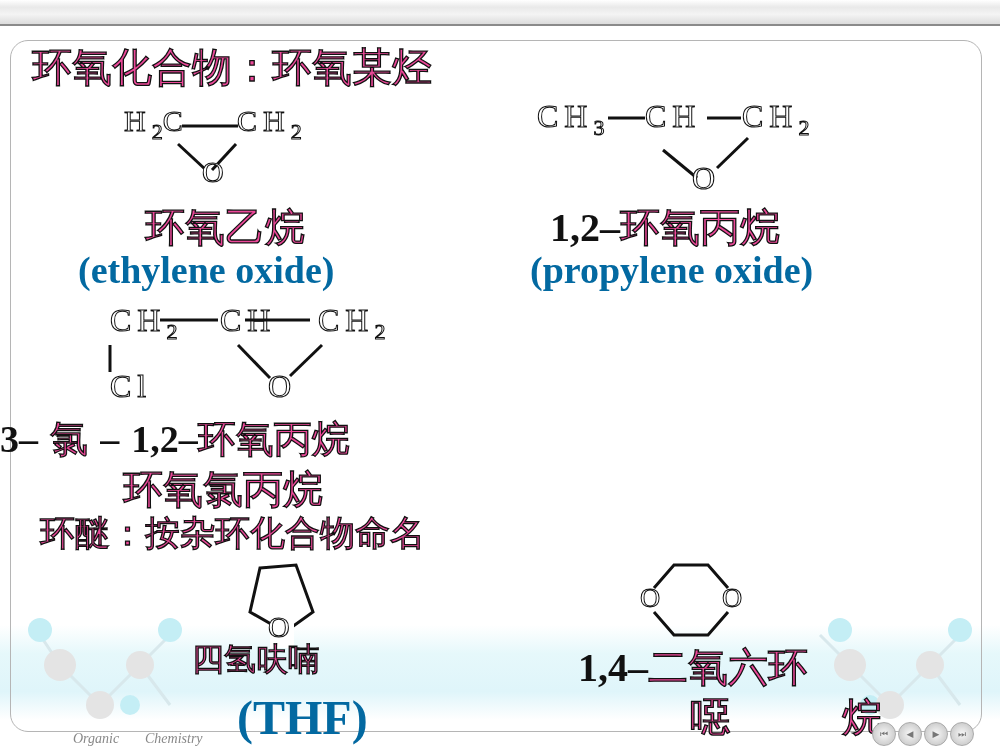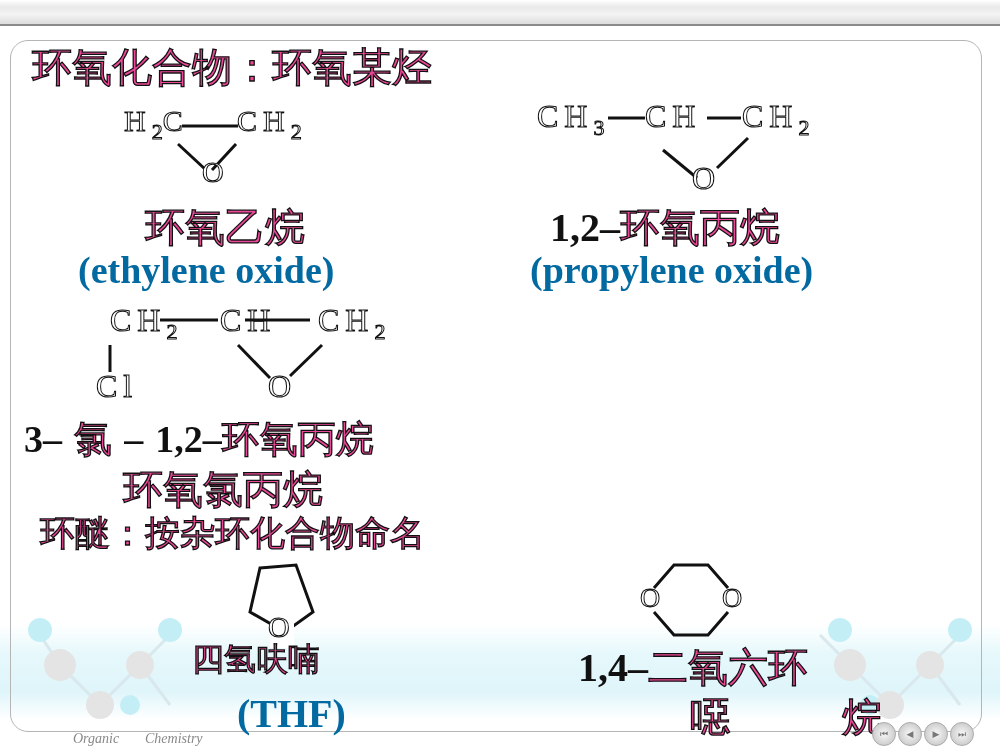--- a/index.html
+++ b/index.html
@@ -80,39 +80,39 @@
 <div class="t chem" style="left:110px;top:302px;font-size:32px;">CH<span class="sub">2</span></div>
 <div class="t chem" style="left:220px;top:302px;font-size:32px;">CH</div>
 <div class="t chem" style="left:318px;top:302px;font-size:32px;">CH<span class="sub">2</span></div>
 <svg class="mol" style="left:100px;top:300px" width="260" height="100">
   <line x1="60" y1="20" x2="118" y2="20" stroke="#111" stroke-width="3"></line>
   <line x1="145" y1="20" x2="210" y2="20" stroke="#111" stroke-width="3"></line>
   <line x1="10" y1="45" x2="10" y2="72" stroke="#111" stroke-width="3"></line>
   <line x1="138" y1="45" x2="170" y2="78" stroke="#111" stroke-width="3"></line>
   <line x1="222" y1="45" x2="190" y2="76" stroke="#111" stroke-width="3"></line>
 </svg>
-<div class="t chem" style="left:96px;top:368px;font-size:32px;">Cl</div>
+<div class="t chem" style="left:110px;top:368px;font-size:32px;">Cl</div>
 <div class="t chem" style="left:268px;top:368px;font-size:32px;">O</div>
-<div class="t" style="left:0px;top:414px;font-size:38px;padding-left:24px;">
+<div class="t" style="left:0px;top:414px;font-size:38px;">
   <span class="bold">3–</span>
   <span class="cjk">氯</span>
   <span class="bold">–</span>
   <span class="bold">1,2–</span><span class="cjk">环氧丙烷</span>
 </div>
 <div class="t cjk" style="left:123px;top:462px;font-size:40px;">环氧氯丙烷</div>
 
 <div class="t cjk" style="left:40px;top:510px;font-size:35px;">环醚：按杂环化合物命名</div>
 
 <svg class="mol" style="left:240px;top:560px" width="90" height="90">
   <polygon points="20,8 56,5 73,52 45,72 10,52" fill="none" stroke="#111" stroke-width="3"></polygon>
   <rect x="30" y="60" width="24" height="28" fill="#fff"></rect>
 </svg>
 <div class="t chem" style="left:268px;top:610px;font-size:30px;">O</div>
 <div class="t cjk" style="left:192px;top:638px;font-size:32px;">四氢呋喃</div>
-<div class="t brown" style="left:237px;top:690px;font-size:40px;text-align:right;">(THF)</div>
+<div class="t brown" style="left:237px;top:690px;font-size:48px;text-align:right;">(THF)</div>
 
 <svg class="mol" style="left:636px;top:560px" width="110" height="80">
   <polyline points="18,28 38,5 72,5 92,28" fill="none" stroke="#111" stroke-width="3"></polyline>
   <polyline points="18,52 38,75 72,75 92,52" fill="none" stroke="#111" stroke-width="3"></polyline>
 </svg>
 <div class="t chem" style="left:640px;top:582px;font-size:28px;">O</div>
 <div class="t chem" style="left:722px;top:582px;font-size:28px;">O</div>
 <div class="t" style="left:578px;top:640px;font-size:40px;">
   <span class="bold">1,4–</span><span class="cjk">二氧六环</span>
 </div>

